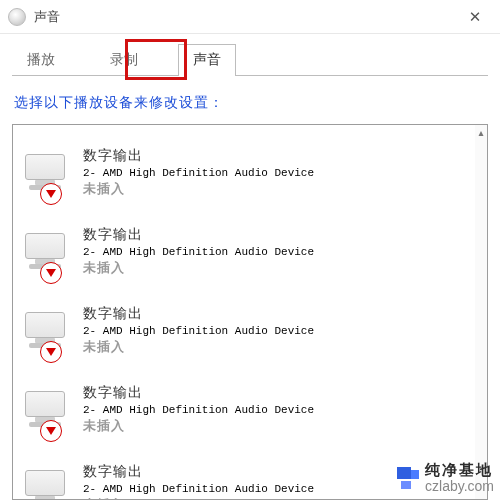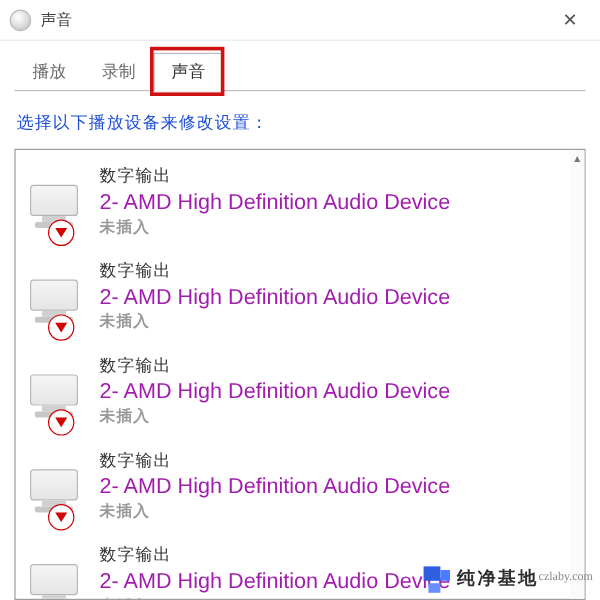--- a/index.html
+++ b/index.html
@@ -37,20 +37,21 @@
 
   .page-body {
     padding: 10px 12px 0 12px;
   }
 
   .tabstrip {
     display: flex;
     align-items: flex-start;
     border-bottom: 1px solid #bdbdbd;
     height: 32px;
+    gap: 25px;
   }
   .tab {
     padding: 6px 14px 7px 14px;
     color: #6a6a6a;
     font-size: 14px;
     cursor: pointer;
     border: 1px solid transparent;
     border-bottom: none;
     margin-bottom: -1px;
   }
@@ -138,44 +139,45 @@
     border-left: 5px solid transparent;
     border-right: 5px solid transparent;
     border-top: 8px solid #d20000;
   }
   .device-text { flex: 1; }
   .device-text .name {
     font-size: 14px; color: #333; letter-spacing: 1px;
     margin-bottom: 2px;
   }
   .device-text .desc {
-    font-size: 18px; color: #a21caf;
+    font-size: 11px; color: #000000;
     margin-bottom: 1px;
+    font-family: Liberation Mono, monospace;
   }
   .device-text .status {
     font-size: 13px; color: #9a9a9a; letter-spacing: 1px; font-weight: bold;
   }
 
   
   .watermark {
     position: absolute;
     right: 6px; bottom: 6px;
     display: flex; align-items: center;
     font-size: 14px;
     gap: 6px;
   }
   .wm-logo {
     width: 22px; height: 22px; position: relative;
   }
   .wm-logo .b1 { position:absolute; left:0; top:0; width:14px; height:12px; background:#2f5fe0; }
   .wm-logo .b2 { position:absolute; right:0; top:3px; width:8px; height:9px; background:#4b7cff; }
   .wm-logo .b3 { position:absolute; left:4px; bottom:0; width:10px; height:8px; background:#6c8dff; }
-  .wm-text { display:flex; flex-direction:row; line-height:1.1; }
+  .wm-text { display:flex; flex-direction:column; line-height:1.1; }
   .wm-cn { color:#2d2d2d; font-size:15px; font-weight:600; letter-spacing:2px; }
-  .wm-url { color:#888; font-size:10px;font-family:Liberation Serif, serif; }
+  .wm-url { color:#888; font-size:14px; }
 </style>
 </head>
 <body>
 
 <div class="titlebar">
   <div class="app-icon"></div>
   <div class="title">声音</div>
   <div class="close">✕</div>
 </div>
 

